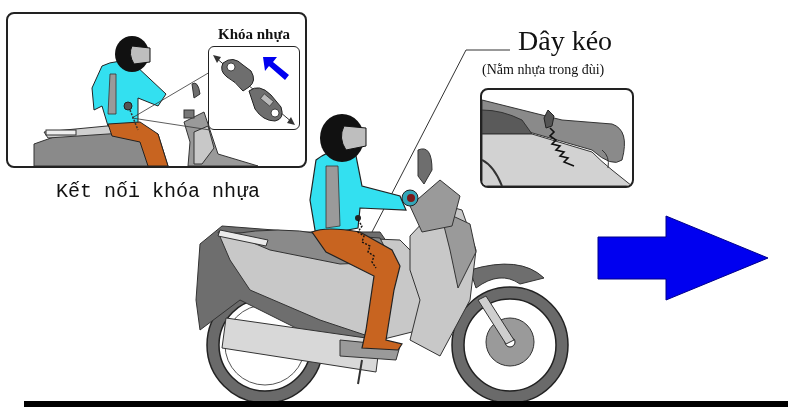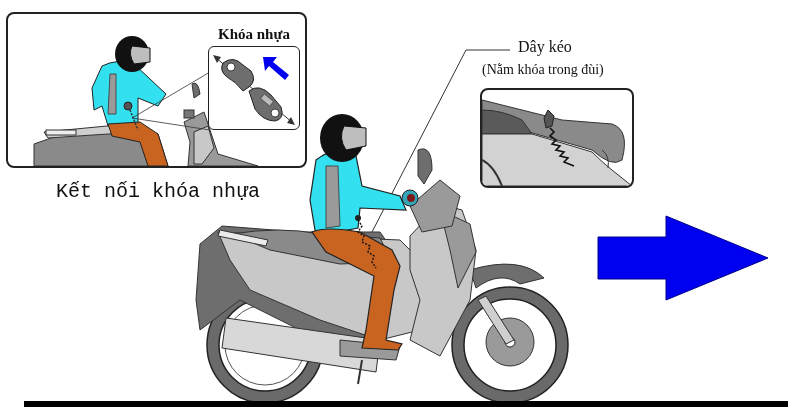--- a/index.html
+++ b/index.html
@@ -51,22 +51,22 @@
     </svg>
     <svg data-name="arrow-up-left-icon" width="30" height="26" viewBox="0 0 30 26" style="left:52px;top:8px;">
       <polygon points="2,2 16,2 12,7 28,20 24,25 8,11 4,16" fill="#0000F0"></polygon>
     </svg>
   </div>
   <div class="label" data-name="plastic-lock-label" style="left:210px; top:12px; font-size:15px; font-weight:bold;">Khóa nhựa</div>
 </div>
 
 <div class="label" data-name="connect-lock-caption" style="left:56px; top:180px; font-size:20px;font-family:Liberation Mono, monospace;">Kết nối khóa nhựa</div>
 
-<div class="label" data-name="pull-cord-label" style="left:518px; top:38px; font-size:16px;font-family:Liberation Serif, serif;">Dây kéo</div>
-<div class="label" data-name="pull-cord-note" style="left:482px; top:62px; font-size:14px;">(Nằm khóa trong đùi)</div>
+<div class="label" data-name="pull-cord-label" style="left:518px; top:25px; font-size:28px;font-family:Liberation Serif, serif;">Dây kéo</div>
+<div class="label" data-name="pull-cord-note" style="left:482px; top:62px; font-size:14px;">(Nằm nhựa trong đùi)</div>
 
 <svg data-name="pull-cord-leader-line" width="810" height="414" viewBox="0 0 810 414" style="left:0;top:0;">
   <polyline points="510,50 466,50 372,232" fill="none" stroke="#333" stroke-width="1"></polyline>
 </svg>
 
 <div class="inset-box" data-name="inset-seat-cord" style="left:480px; top:88px; width:150px; height:96px;">
   <svg data-name="seat-cord-illustration" width="150" height="96" viewBox="0 0 150 96" style="left:0;top:0;">
     <path d="M0 10 Q40 20 80 30 L130 34 Q148 40 140 70 Q130 78 110 60 L40 40 L0 36 Z" fill="#8a8a8a" stroke="#333" stroke-width="1"></path>
     <path d="M0 20 Q20 20 40 30 L50 44 L0 44 Z" fill="#5a5a5a" stroke="#333" stroke-width="1"></path>
     <path d="M0 44 L50 44 L110 62 Q120 72 130 80 L150 96 L0 96 Z" fill="#d2d2d2" stroke="#333" stroke-width="1"></path>

